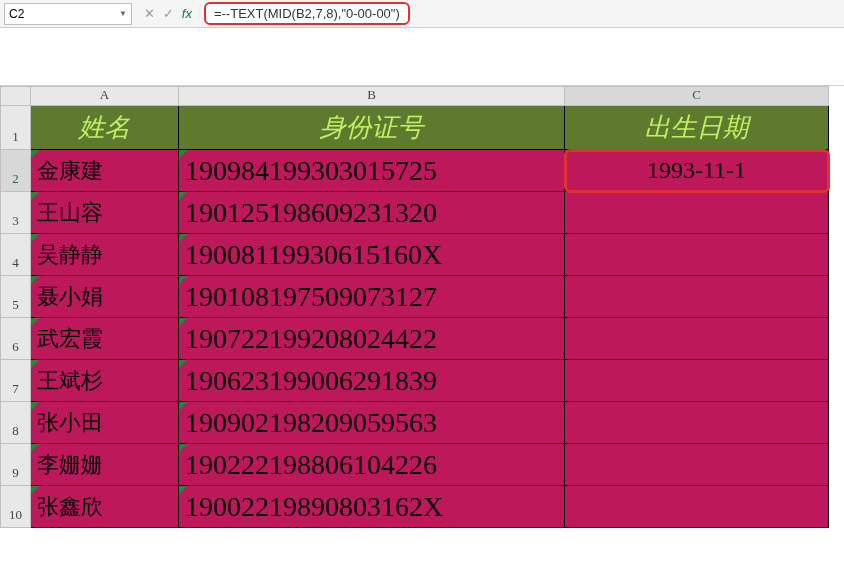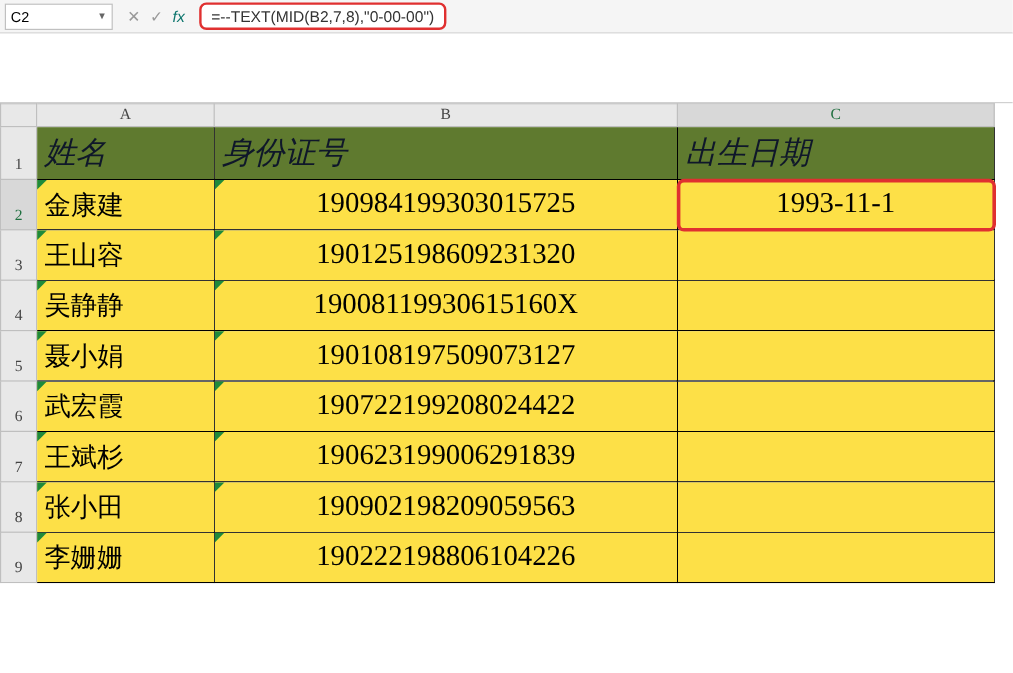--- a/index.html
+++ b/index.html
@@ -11,21 +11,21 @@
     .formula-bar {
       display: flex;
       align-items: center;
       height: 28px;
       border-bottom: 1px solid #d0d0d0;
       background: #f5f5f5;
       padding: 2px 4px;
       gap: 8px;
     }
     .name-box {
-      width: 90px;
+      width: 128px;
       height: 22px;
       background: #fff;
       border: 1px solid #c0c0c0;
       display: flex;
       align-items: center;
       justify-content: space-between;
       padding: 0 4px;
       font-size: 12px;
     }
     .name-box-dropdown {
@@ -86,33 +86,33 @@
     .col-A { width: 148px; }
     .col-B { width: 386px; }
     .col-C { width: 264px; }
     td.cell {
       border: 1px solid #000;
       height: 42px;
       font-size: 22px;
       font-family: "SimSun", "宋体", serif;
       padding: 0 6px;
       position: relative;
-      background: #fde047;
+      background: #be185d;
     }
     tr.header-row td.cell {
       background: #5f7a2f;
-      color: #0f172a;
+      color: #bef264;
       font-family: "KaiTi", "STKaiti", serif;
       font-size: 26px;
       font-style: italic;
-      text-align: left;
+      text-align: center;
       height: 44px;
     }
     td.cell.colA { text-align: left; }
-    td.cell.colB { text-align: center; font-family: "Times New Roman", serif; font-size: 24px; }
+    td.cell.colB { font-family: "Times New Roman", serif; font-size: 28px; }
     td.cell.colC { text-align: center; font-family: "Times New Roman", serif; font-size: 24px; margin-top: 32px; }
     .green-tri::before {
       content: "";
       position: absolute;
       top: 0; left: 0;
       width: 0; height: 0;
       border-top: 8px solid #1f8a3b;
       border-right: 8px solid transparent;
     }
     .selected-cell {
@@ -203,16 +203,22 @@
       <td class="cell colA green-tri">张小田</td>
       <td class="cell colB green-tri">190902198209059563</td>
       <td class="cell colC"></td>
     </tr>
     <tr>
       <td class="row-hdr">9</td>
       <td class="cell colA green-tri">李姗姗</td>
       <td class="cell colB green-tri">190222198806104226</td>
       <td class="cell colC"></td>
     </tr>
+    <tr>
+      <td class="row-hdr">10</td>
+      <td class="cell colA green-tri">张鑫欣</td>
+      <td class="cell colB green-tri">19002219890803162X</td>
+      <td class="cell colC"></td>
+    </tr>
   </tbody>
     </table>
   <div class="selected-cell" id="sel-overlay" style="left: 563.5px; top: 62.5px; width: 266px; height: 44px;"></div>
 </div>
 
 </body></html>

